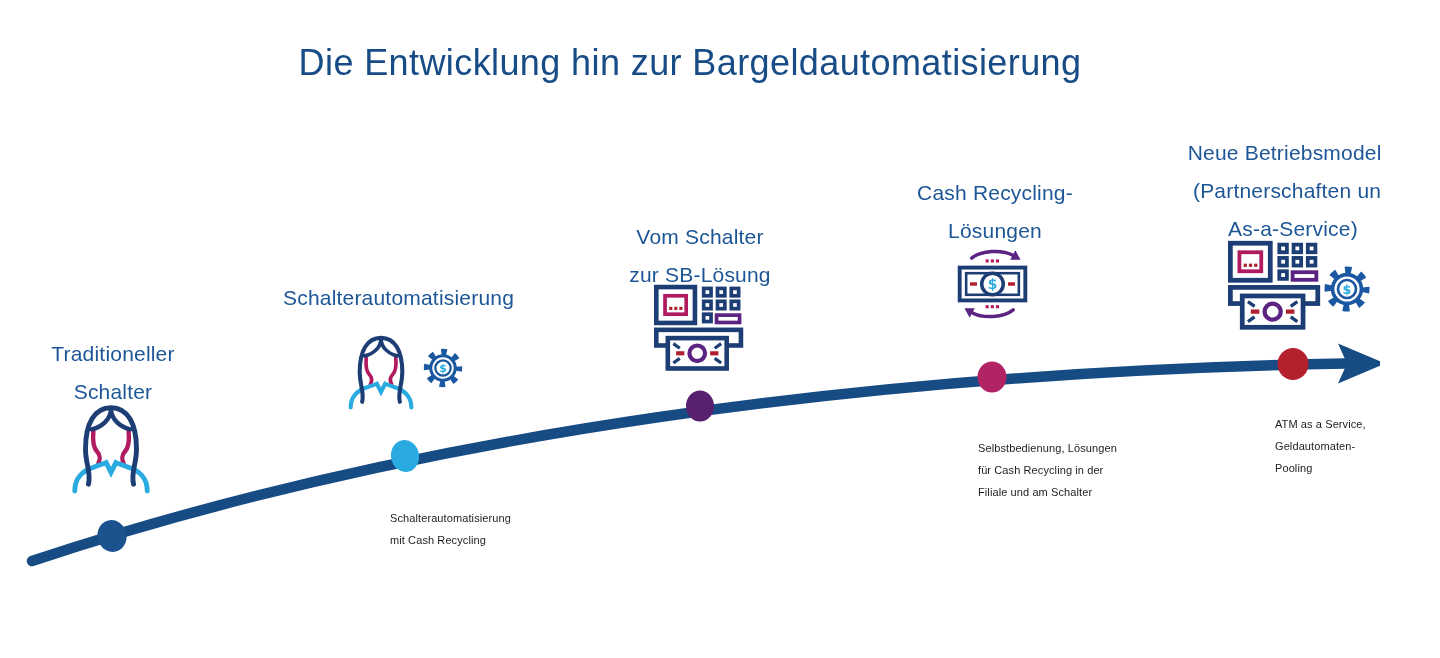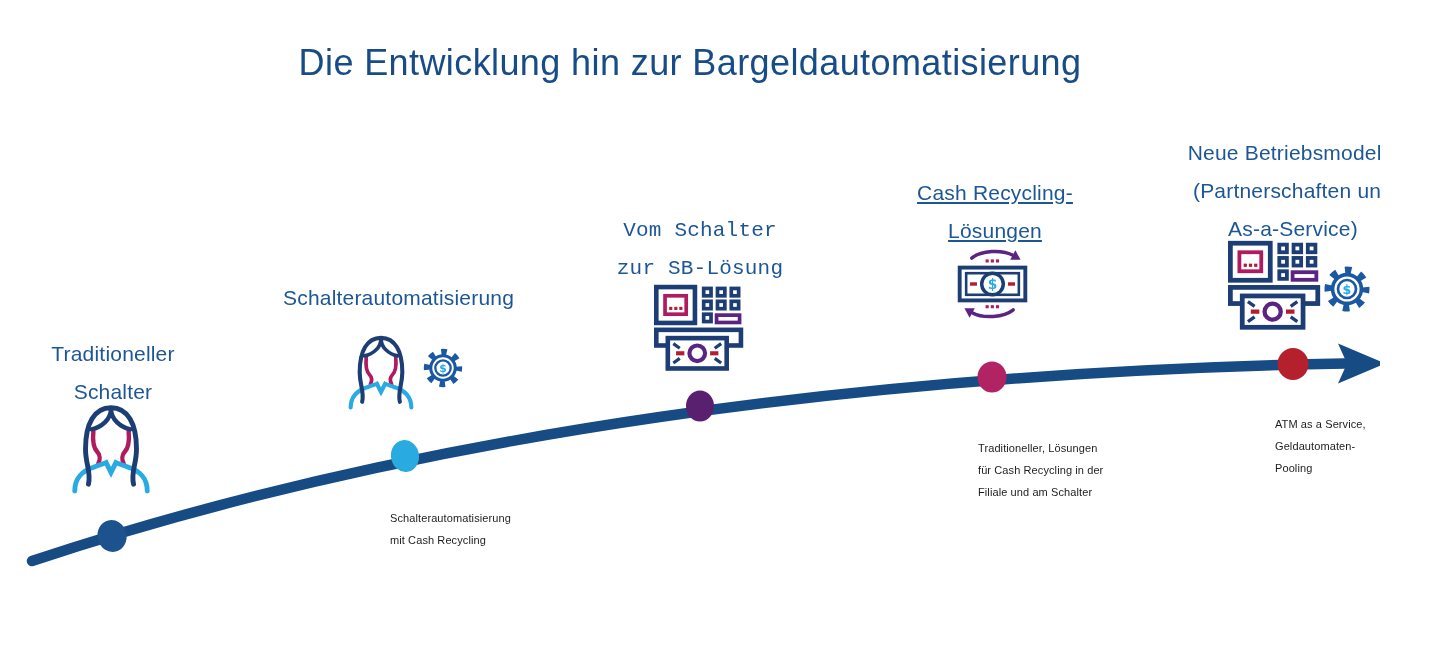--- a/index.html
+++ b/index.html
@@ -14,22 +14,22 @@
   .title{position:absolute;top:42px;left:0;right:0;text-align:center;
          font-size:36px;font-weight:400;letter-spacing:.4px;color:var(--c-title);}
   .timeline-svg{position:absolute;left:0;top:0;z-index:1;}
   .ms-title{position:absolute;z-index:2;text-align:center;font-size:21px;line-height:38px;
             letter-spacing:.2px;color:var(--c-heading);white-space:pre-line;}
   .ms-desc{position:absolute;z-index:2;font-size:11px;line-height:22px;letter-spacing:.1px;
            color:var(--c-text);white-space:pre-line;}
   .ms-icon{position:absolute;z-index:2;}
   .t1{left:13px;top:335px;width:200px;}
   .t2{left:256px;top:279px;width:285px;}
-  .t3{left:600px;top:212px;width:200px;font-family:Liberation Mono, monospace;}
-  .t4{left:880px;top:174px;width:230px;text-decoration:underline;}
+  .t3{left:600px;top:218px;width:200px;}
+  .t4{left:880px;top:174px;width:230px;}
   .t5{left:1153px;top:134px;width:280px;}
   .d1{left:60px;top:575px;}
   .d2{left:390px;top:507px;}
   .d3{left:652px;top:462px;}
   .d4{left:978px;top:437px;}
   .d5{left:1275px;top:413px;}
   .i1{left:62px;top:393px;width:98px;height:104px;}
   .i2{left:340px;top:320px;width:130px;height:100px;}
   .i2 .woman{position:absolute;left:0;top:0;width:82px;height:98px;}
   .i2 .gear{position:absolute;left:80px;top:25px;width:46px;height:46px;}
@@ -64,21 +64,21 @@
 zur SB-Lösung</div>
   <div class="ms-title t4">Cash Recycling-
 Lösungen</div>
   <div class="ms-title t5">Neue Betriebsmodelle
 (Partnerschaften und
 As-a-Service)</div>
 
   <div class="ms-desc d1"></div>
   <div class="ms-desc d2">Schalterautomatisierung
 mit Cash Recycling</div>
-  <div class="ms-desc d4">Traditioneller, Lösungen
+  <div class="ms-desc d4">Selbstbedienung, Lösungen
 für Cash Recycling in der
 Filiale und am Schalter</div>
   <div class="ms-desc d5">ATM as a Service,
 Geldautomaten-
 Pooling</div>
 
   <div class="ms-icon i1">
     <svg viewBox="0 0 100 100" width="98" height="104">
       <path d="M32,36 C31,47 32,53 36,57 C39,60 39,65 37,69" fill="none" stroke="var(--c-magenta)" stroke-width="4.5" stroke-linecap="round"></path>
       <path d="M68,36 C69,47 68,53 64,57 C61,60 61,65 63,69" fill="none" stroke="var(--c-magenta)" stroke-width="4.5" stroke-linecap="round"></path>

